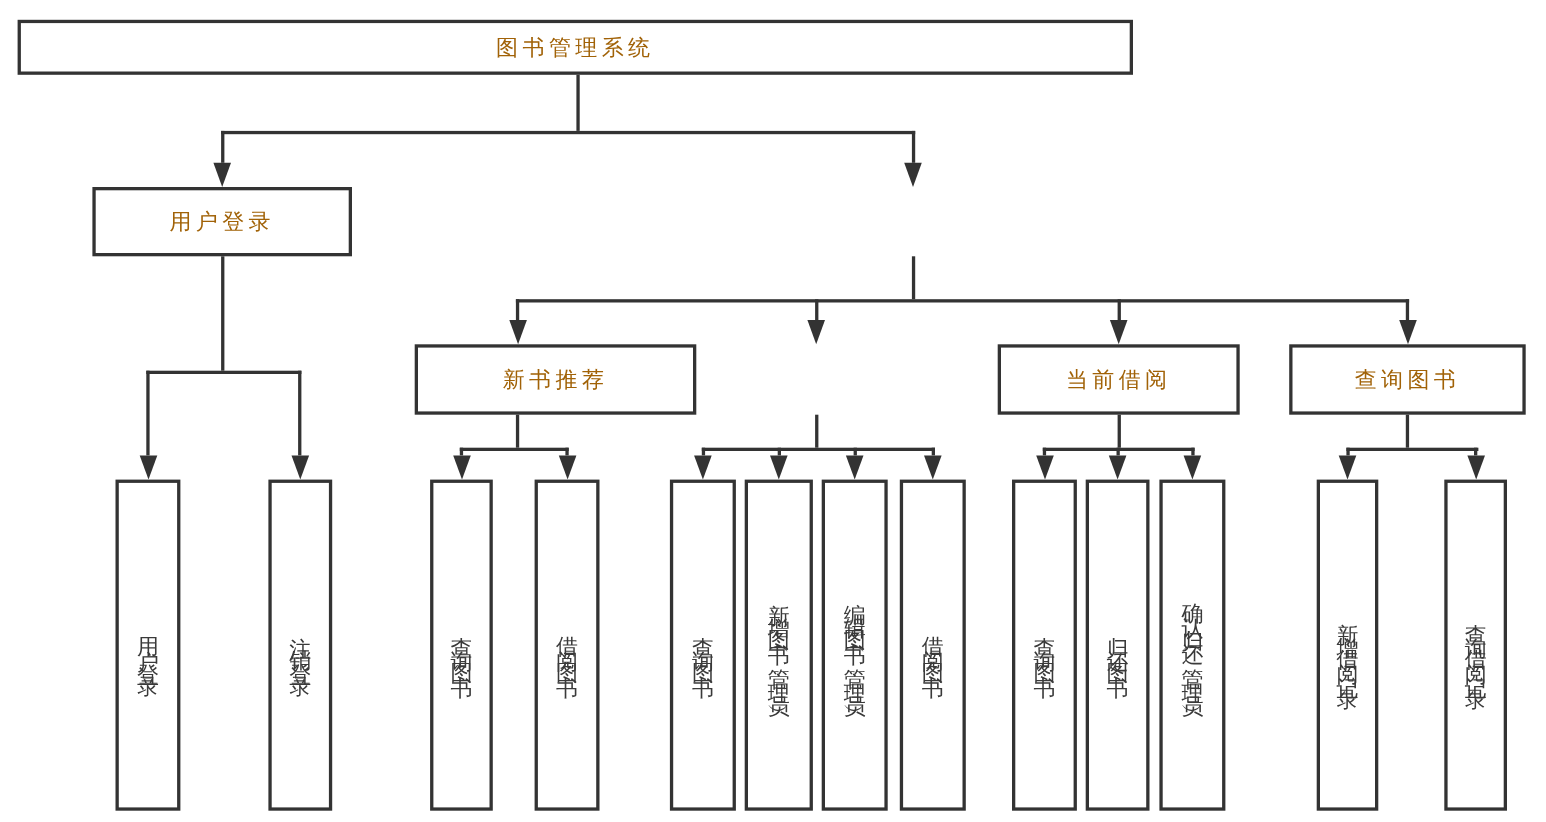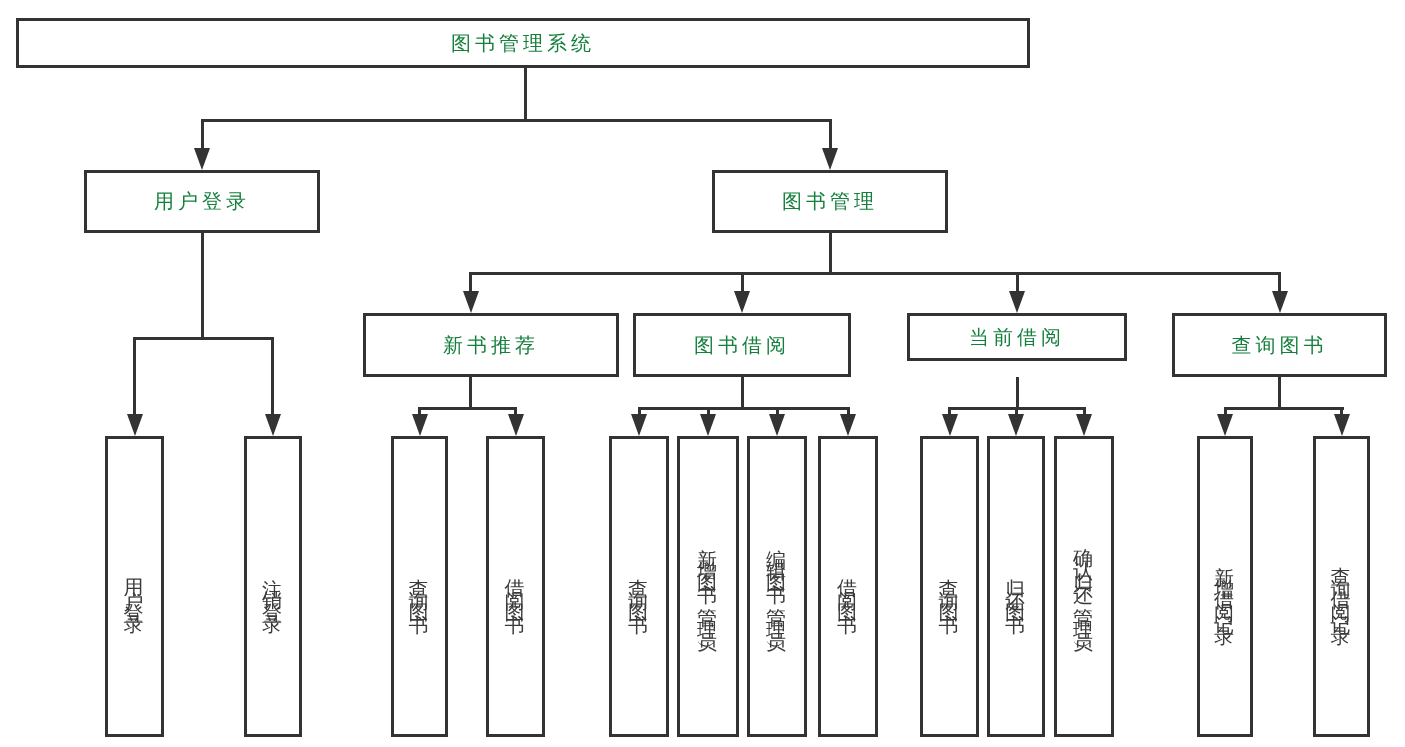--- a/index.html
+++ b/index.html
@@ -3,21 +3,21 @@
 <meta charset="utf-8">
 <style>
   html,body{margin:0;padding:0;background:#ffffff;}
   #stage{
     position:relative;width:1405px;height:747px;background:#ffffff;
     font-family:"Liberation Sans","DejaVu Sans",sans-serif;color:#3a3a3a;overflow:hidden;
   }
   .node{
     position:absolute;box-sizing:border-box;border:3px solid #333333;background:#ffffff;
     display:flex;align-items:center;justify-content:center;
-    font-size:20px;letter-spacing:4px;color:#15803d;white-space:nowrap;
+    font-size:20px;letter-spacing:4px;color:#a16207;white-space:nowrap;
   }
   .vnode{
     position:absolute;box-sizing:border-box;border:3px solid #333333;background:#ffffff;
     display:flex;align-items:center;justify-content:center;
     writing-mode:vertical-rl;text-orientation:mixed;
     font-size:20px;letter-spacing:12px;color:#3a3a3a;
     top:436px;height:301px;
   }
   .vl{position:absolute;display:block;width:3px;background:#333333;}
   .hl{position:absolute;display:block;height:3px;background:#333333;}
@@ -43,49 +43,43 @@
   <i class="vl" style="left:523.5px;top:68px;height:51px"></i>
   <i class="hl" style="left:200.5px;top:119px;width:631px"></i>
   <i class="vl" style="left:200.5px;top:119px;height:29px"></i>
   <i class="ah" style="left:194px;top:148px"></i>
   <i class="vl" style="left:828.5px;top:119px;height:29px"></i>
   <i class="ah" style="left:822px;top:148px"></i>
 
   <div class="node" style="left:84px;top:170px;width:236px;height:63px">
     <span>用户登录</span>
   </div>
-  <div class="node" style="left:712px;top:170px;width:236px;height:63px">
-    <span>图书管理</span>
-  </div>
 
   <i class="vl" style="left:200.5px;top:233px;height:104px"></i>
   <i class="hl" style="left:133px;top:337px;width:141px"></i>
   <i class="vl" style="left:133px;top:337px;height:77px"></i>
   <i class="ah" style="left:126.5px;top:414px"></i>
   <i class="vl" style="left:271px;top:337px;height:77px"></i>
   <i class="ah" style="left:265px;top:414px"></i>
 
   <i class="vl" style="left:828.5px;top:233px;height:39px"></i>
   <i class="hl" style="left:469px;top:272px;width:812px"></i>
   <i class="vl" style="left:469px;top:272px;height:19px"></i>
   <i class="ah" style="left:462.5px;top:291px"></i>
   <i class="vl" style="left:740.5px;top:272px;height:19px"></i>
   <i class="ah" style="left:734px;top:291px"></i>
   <i class="vl" style="left:1015.5px;top:272px;height:19px"></i>
   <i class="ah" style="left:1009px;top:291px"></i>
   <i class="vl" style="left:1278px;top:272px;height:19px"></i>
   <i class="ah" style="left:1271.5px;top:291px"></i>
 
-  <div class="node" style="left:363px;top:313px;width:256px;height:64px">
+  <div class="node" style="left:377px;top:313px;width:256px;height:64px">
     <span>新书推荐</span>
   </div>
-  <div class="node" style="left:633px;top:313px;width:218px;height:64px">
-    <span>图书借阅</span>
-  </div>
-  <div class="node" style="left:907px;top:313px;width:220px;height:48px">
+  <div class="node" style="left:907px;top:313px;width:220px;height:64px">
     <span>当前借阅</span>
   </div>
   <div class="node" style="left:1172px;top:313px;width:215px;height:64px">
     <span>查询图书</span>
   </div>
 
   <i class="vl" style="left:469px;top:377px;height:30px"></i>
   <i class="vl" style="left:740.5px;top:377px;height:30px"></i>
   <i class="vl" style="left:1015.5px;top:377px;height:30px"></i>
   <i class="vl" style="left:1278px;top:377px;height:30px"></i>

